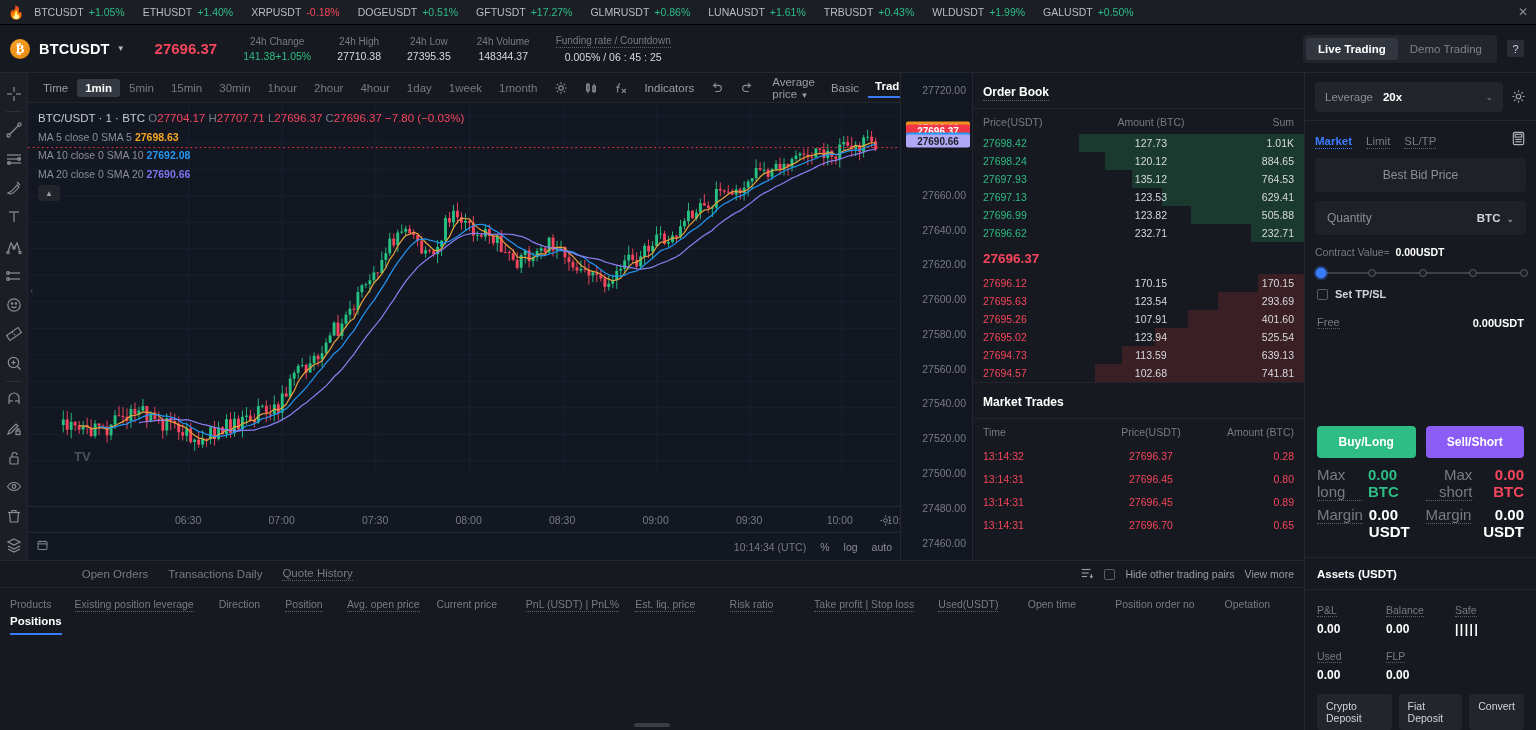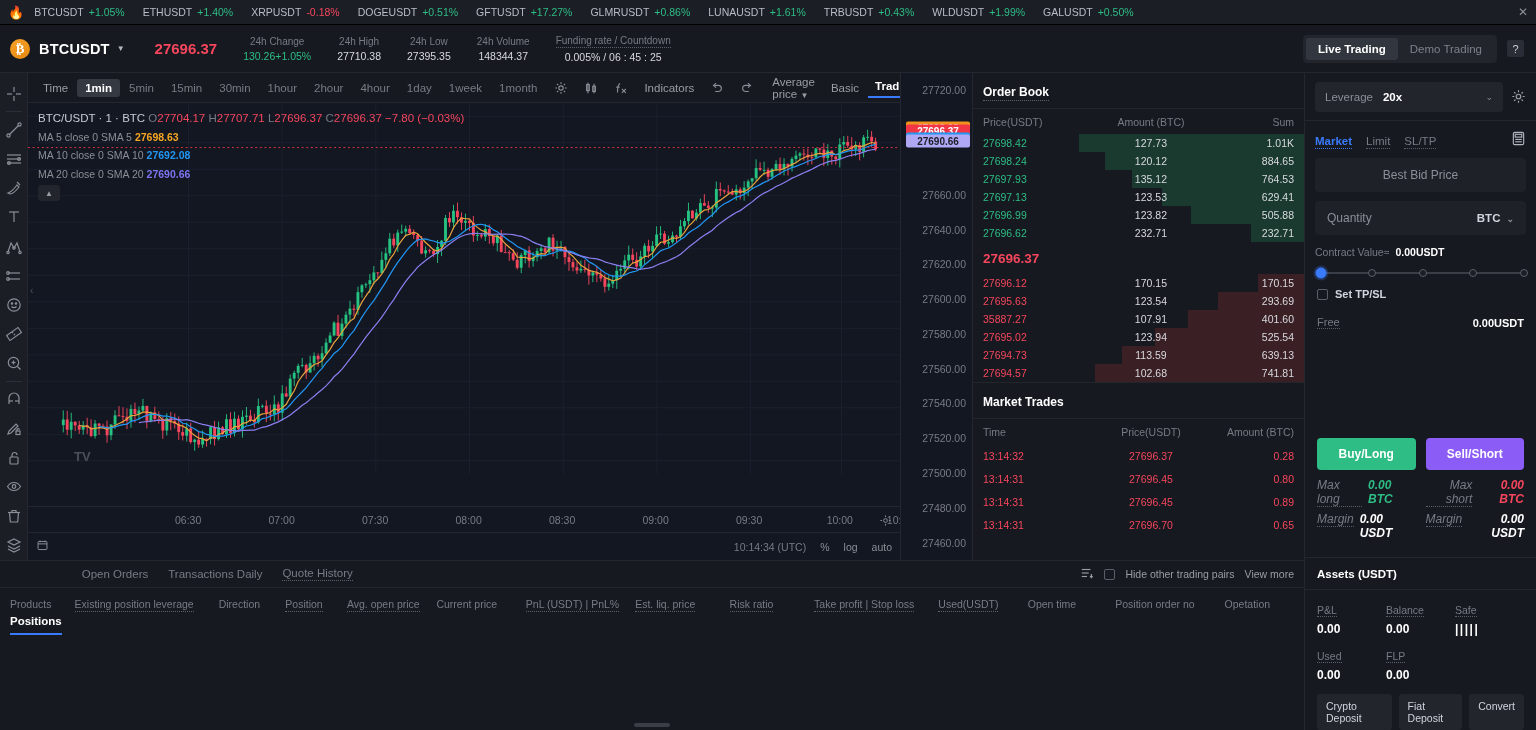--- a/index.html
+++ b/index.html
@@ -184,21 +184,21 @@
 
   .free-row { display: flex; align-items: center; padding: 16px 12px 0; font-size: 11px; }
   .free-lbl { color: #787b84; border-bottom: 1px dotted #5d6068; }
   .free-val { margin-left: auto; color: #fff; font-weight: bold; }
 
   .btn-row { display: flex; gap: 10px; padding: 0 12px; margin-top: auto; }
   .bs-btn { flex: 1; height: 32px; border-radius: 4px; display: flex; align-items: center;
     justify-content: center; font-size: 12px; font-weight: bold; color: #fff; cursor: pointer; }
   .buy-btn { background: #2ebd85; }
   .sell-btn { background: #8b5cf6; }
-  .max-grid { display: flex; padding: 8px 12px 0; font-size: 12px; gap: 10px; font-style: italic; }
+  .max-grid { display: flex; padding: 8px 12px 0; font-size: 15px; gap: 10px; }
   .max-col { flex: 1; }
   .max-line { display: flex; gap: 6px; margin-bottom: 5px; align-items: baseline; }
   .max-lbl { color: #787b84; border-bottom: 1px dotted #5d6068; }
   .max-v-green { color: #2ebd85; font-weight: bold; }
   .max-v-red { color: #f6465d; font-weight: bold; }
   .max-v { color: #fff; font-weight: bold; }
   .max-col.right { text-align: right; }
   .max-col.right .max-line { justify-content: flex-end; }
 
   .assets { border-top: 1px solid #24272e; margin-top: 12px; }
@@ -287,21 +287,21 @@
 
   <div class="header">
     <div class="header-left">
       <div class="coin-badge">₿</div>
       <div class="pair-name">BTCUSDT</div>
       <span class="caret">▼</span>
       <div class="last-price">27696.37</div>
       <div class="stat-group" id="header-stats">
           <div class="stat">
             <div class="stat-lbl">24h Change</div>
-            <div class="stat-val green">130.26+1.05%</div>
+            <div class="stat-val green">141.38+1.05%</div>
           </div>
           <div class="stat">
             <div class="stat-lbl">24h High</div>
             <div class="stat-val">27710.38</div>
           </div>
           <div class="stat">
             <div class="stat-lbl">24h Low</div>
             <div class="stat-val">27395.35</div>
           </div>
           <div class="stat">
@@ -1101,21 +1101,21 @@
                 <div class="br-sum">170.15</div>
               </div>
               <div class="book-row bid">
                 <div class="depth" style="width: 26%;"></div>
                 <div class="br-price">27695.63</div>
                 <div class="br-amt">123.54</div>
                 <div class="br-sum">293.69</div>
               </div>
               <div class="book-row bid">
                 <div class="depth" style="width: 35%;"></div>
-                <div class="br-price">35887.27</div>
+                <div class="br-price">27695.26</div>
                 <div class="br-amt">107.91</div>
                 <div class="br-sum">401.60</div>
               </div>
               <div class="book-row bid">
                 <div class="depth" style="width: 45%;"></div>
                 <div class="br-price">27695.02</div>
                 <div class="br-amt">123.94</div>
                 <div class="br-sum">525.54</div>
               </div>
               <div class="book-row bid">

